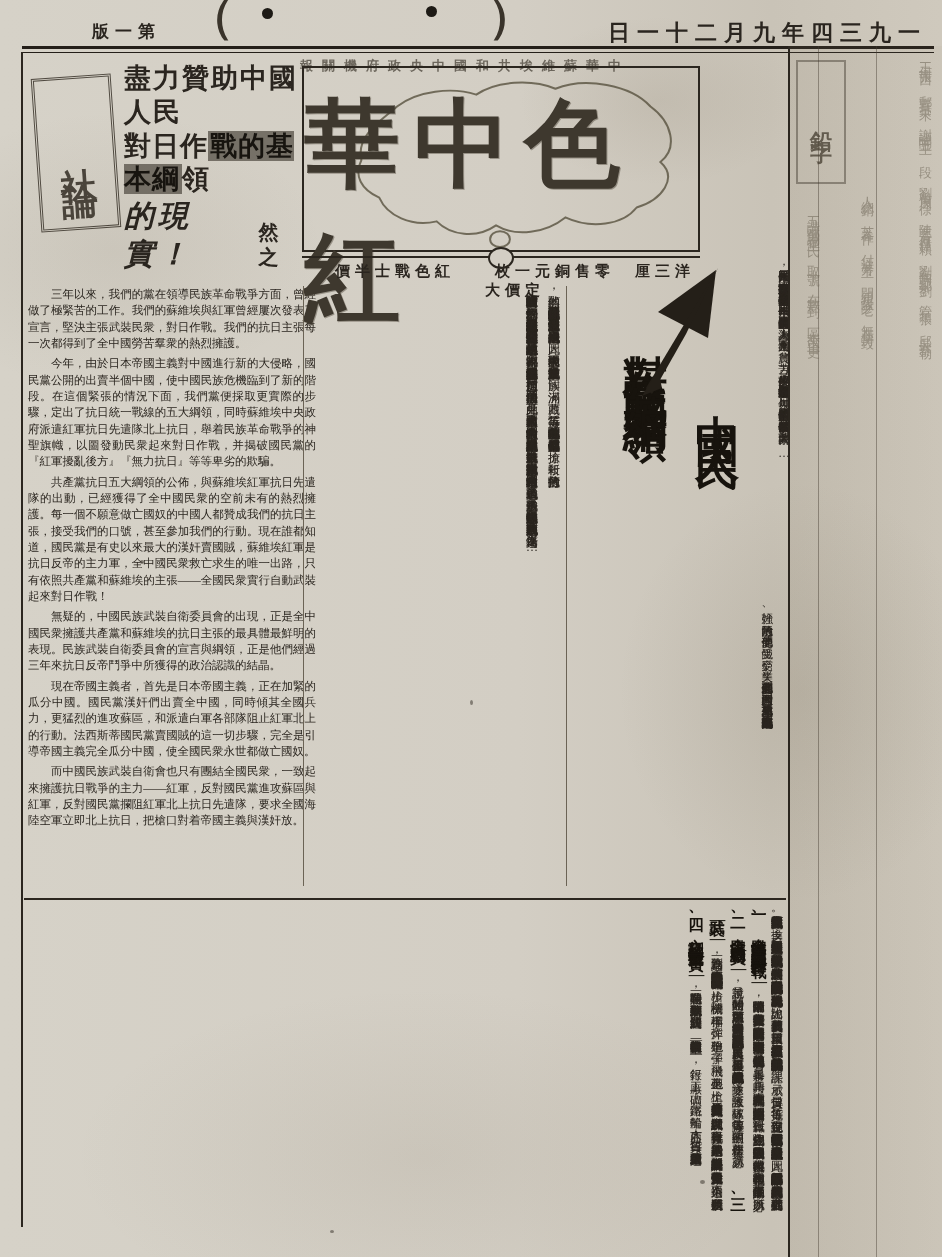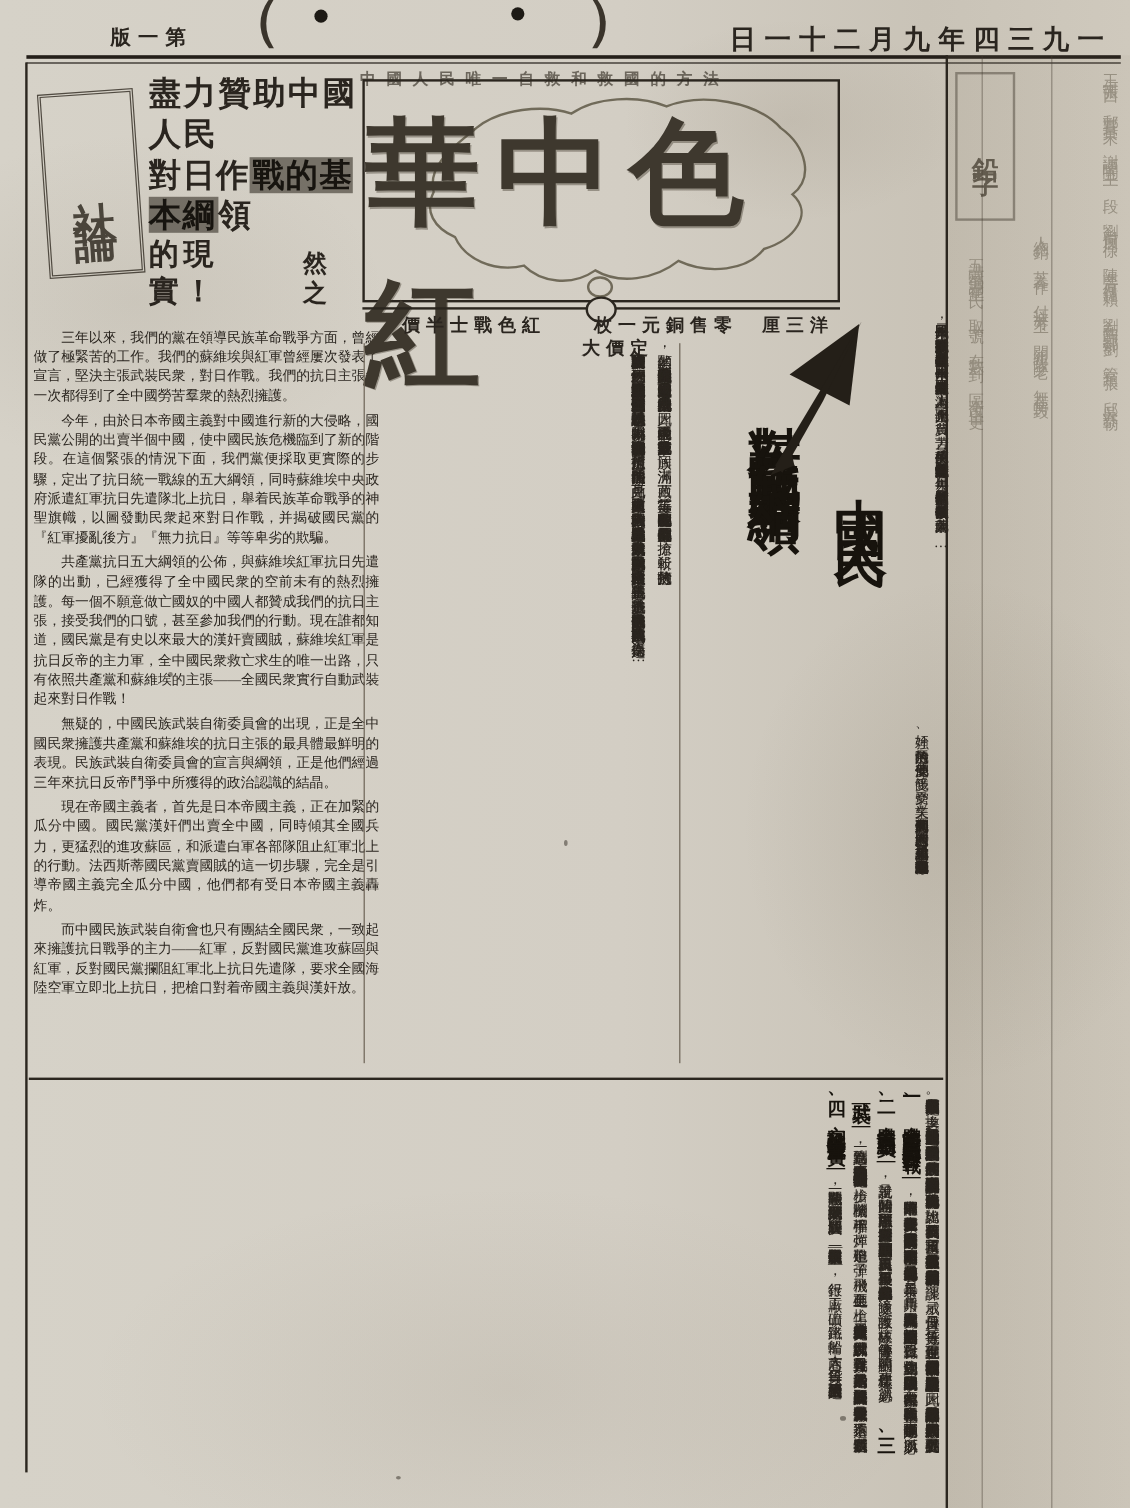--- a/index.html
+++ b/index.html
@@ -26,21 +26,21 @@
   
   .editorial{left:28px;top:62px;width:288px;height:828px;overflow:hidden;}
   .stamp{position:absolute;left:8px;top:14px;width:74px;height:148px;border:3px double #3a342b;
     transform:rotate(-4deg);display:flex;align-items:center;justify-content:center;opacity:.85;}
   .stamp-inner{writing-mode:vertical-rl;text-orientation:upright;font-size:36px;font-weight:bold;letter-spacing:14px;color:#332d24;}
   .ed-title{margin-left:96px;font-weight:bold;line-height:1.25;}
   .ed-t1{font-size:27px;letter-spacing:2px;}
   .ed-t2{font-size:27px;letter-spacing:1px;}
   .ed-t2 .smudge{background:rgba(40,34,26,.55);color:#17140f;padding:0 2px;}
   .ed-t3row{display:flex;align-items:flex-end;gap:26px;}
-  .ed-t3{font-size:25px;letter-spacing:4px;}
+  .ed-t3{font-size:30px;letter-spacing:4px;font-style:italic;}
   .ed-author{font-size:20px;letter-spacing:16px;padding-bottom:2px;}
   .ed-body{margin-top:14px;font-size:11.5px;line-height:1.42;text-align:justify;}
   .ed-body p{margin:0 0 4px 0;text-indent:2em;}
   
   .masthead{left:302px;top:66px;width:398px;height:186px;border:2px solid #2b261f;box-sizing:border-box;}
   .map-svg{position:absolute;left:0;top:0;width:100%;height:100%;}
   .mast-title{position:absolute;left:0;top:10px;width:100%;font-size:96px;line-height:1.4;
     font-weight:bold;letter-spacing:14px;color:#3e382e;text-shadow:1px 1px 0 rgba(60,52,40,.4);}
   .mast-underline{position:absolute;left:302px;top:256px;width:398px;border-top:2px solid #2b261f;}
   .mast-ring{position:absolute;left:488px;top:247px;width:22px;height:18px;border:2px solid #2b261f;border-radius:50%;background:#d3cec4;}
@@ -78,41 +78,41 @@
 <div class="page">
 
   <span class="paren" style="left:188px;top:-14px;">（</span>
   <span class="reg-dot" style="left:262px;top:8px;"></span>
   <span class="reg-dot" style="left:426px;top:6px;"></span>
   <span class="paren" style="left:488px;top:-14px;">）</span>
 
   <div class="abs hdr-left">版一第</div>
   <div class="abs hdr-right">日一十二月九年四三九一</div>
   <div class="rule-double"></div>
-  <div class="abs organ-line">中國人民唯一自救和救國的方法</div>
+  <div class="abs organ-line">報關機府政央中國和共埃維蘇華中</div>
   <div class="frame-left"></div>
 
   <div class="abs editorial">
     <div class="stamp">
       <span class="stamp-inner">社論</span>
     </div>
     <div class="ed-title">
       <div class="ed-t1">盡力贊助中國人民</div>
       <div class="ed-t2"><span>對日作</span><span class="smudge">戰的基本綱</span><span>領</span></div>
       <div class="ed-t3row">
         <span class="ed-t3">的現實！</span>
         <span class="ed-author">然之</span>
       </div>
     </div>
     <div class="ed-body">
       <p>三年以來，我們的黨在領導民族革命戰爭方面，曾經做了極緊苦的工作。我們的蘇維埃與紅軍曾經屢次發表了宣言，堅決主張武裝民衆，對日作戰。我們的抗日主張每一次都得到了全中國勞苦羣衆的熱烈擁護。</p>
       <p>今年，由於日本帝國主義對中國進行新的大侵略，國民黨公開的出賣半個中國，使中國民族危機臨到了新的階段。在這個緊張的情況下面，我們黨便採取更實際的步驟，定出了抗日統一戰線的五大綱領，同時蘇維埃中央政府派遣紅軍抗日先遣隊北上抗日，舉着民族革命戰爭的神聖旗幟，以圖發動民衆起來對日作戰，并揭破國民黨的『紅軍擾亂後方』『無力抗日』等等卑劣的欺騙。</p>
       <p>共產黨抗日五大綱領的公佈，與蘇維埃紅軍抗日先遣隊的出動，已經獲得了全中國民衆的空前未有的熱烈擁護。每一個不願意做亡國奴的中國人都贊成我們的抗日主張，接受我們的口號，甚至參加我們的行動。現在誰都知道，國民黨是有史以來最大的漢奸賣國賊，蘇維埃紅軍是抗日反帝的主力軍，全中國民衆救亡求生的唯一出路，只有依照共產黨和蘇維埃的主張——全國民衆實行自動武裝起來對日作戰！</p>
       <p>無疑的，中國民族武裝自衛委員會的出現，正是全中國民衆擁護共產黨和蘇維埃的抗日主張的最具體最鮮明的表現。民族武裝自衛委員會的宣言與綱領，正是他們經過三年來抗日反帝鬥爭中所獲得的政治認識的結晶。</p>
-      <p>現在帝國主義者，首先是日本帝國主義，正在加緊的瓜分中國。國民黨漢奸們出賣全中國，同時傾其全國兵力，更猛烈的進攻蘇區，和派遣白軍各部隊阻止紅軍北上的行動。法西斯蒂國民黨賣國賊的這一切步驟，完全是引導帝國主義完全瓜分中國，他們都有受日本帝國主義轟炸。</p>
+      <p>現在帝國主義者，首先是日本帝國主義，正在加緊的瓜分中國。國民黨漢奸們出賣全中國，同時傾其全國兵力，更猛烈的進攻蘇區，和派遣白軍各部隊阻止紅軍北上的行動。法西斯蒂國民黨賣國賊的這一切步驟，完全是引導帝國主義完全瓜分中國，使全國民衆永世都做亡國奴。</p>
       <p>而中國民族武裝自衛會也只有團結全國民衆，一致起來擁護抗日戰爭的主力——紅軍，反對國民黨進攻蘇區與紅軍，反對國民黨攔阻紅軍北上抗日先遣隊，要求全國海陸空軍立即北上抗日，把槍口對着帝國主義與漢奸放。</p>
 
     </div>
   </div>
 
   <div class="abs masthead">
     <svg class="map-svg" viewBox="0 0 398 182">
       <path d="M58,92 C52,68 78,52 94,38 C114,22 150,18 174,26 C194,12 230,10 254,20 C284,8 330,16 350,38 C372,54 378,80 360,94 C378,110 362,132 336,140 C322,158 290,162 264,150 C244,166 214,170 194,158 C174,172 148,168 134,154 C108,160 84,148 76,130 C58,122 50,108 58,92 Z" fill="none" stroke="#58513f" stroke-width="2" opacity="0.8"></path>
       <ellipse cx="198" cy="172" rx="10" ry="8" fill="none" stroke="#58513f" stroke-width="2" opacity="0.8"></ellipse>
     </svg>

